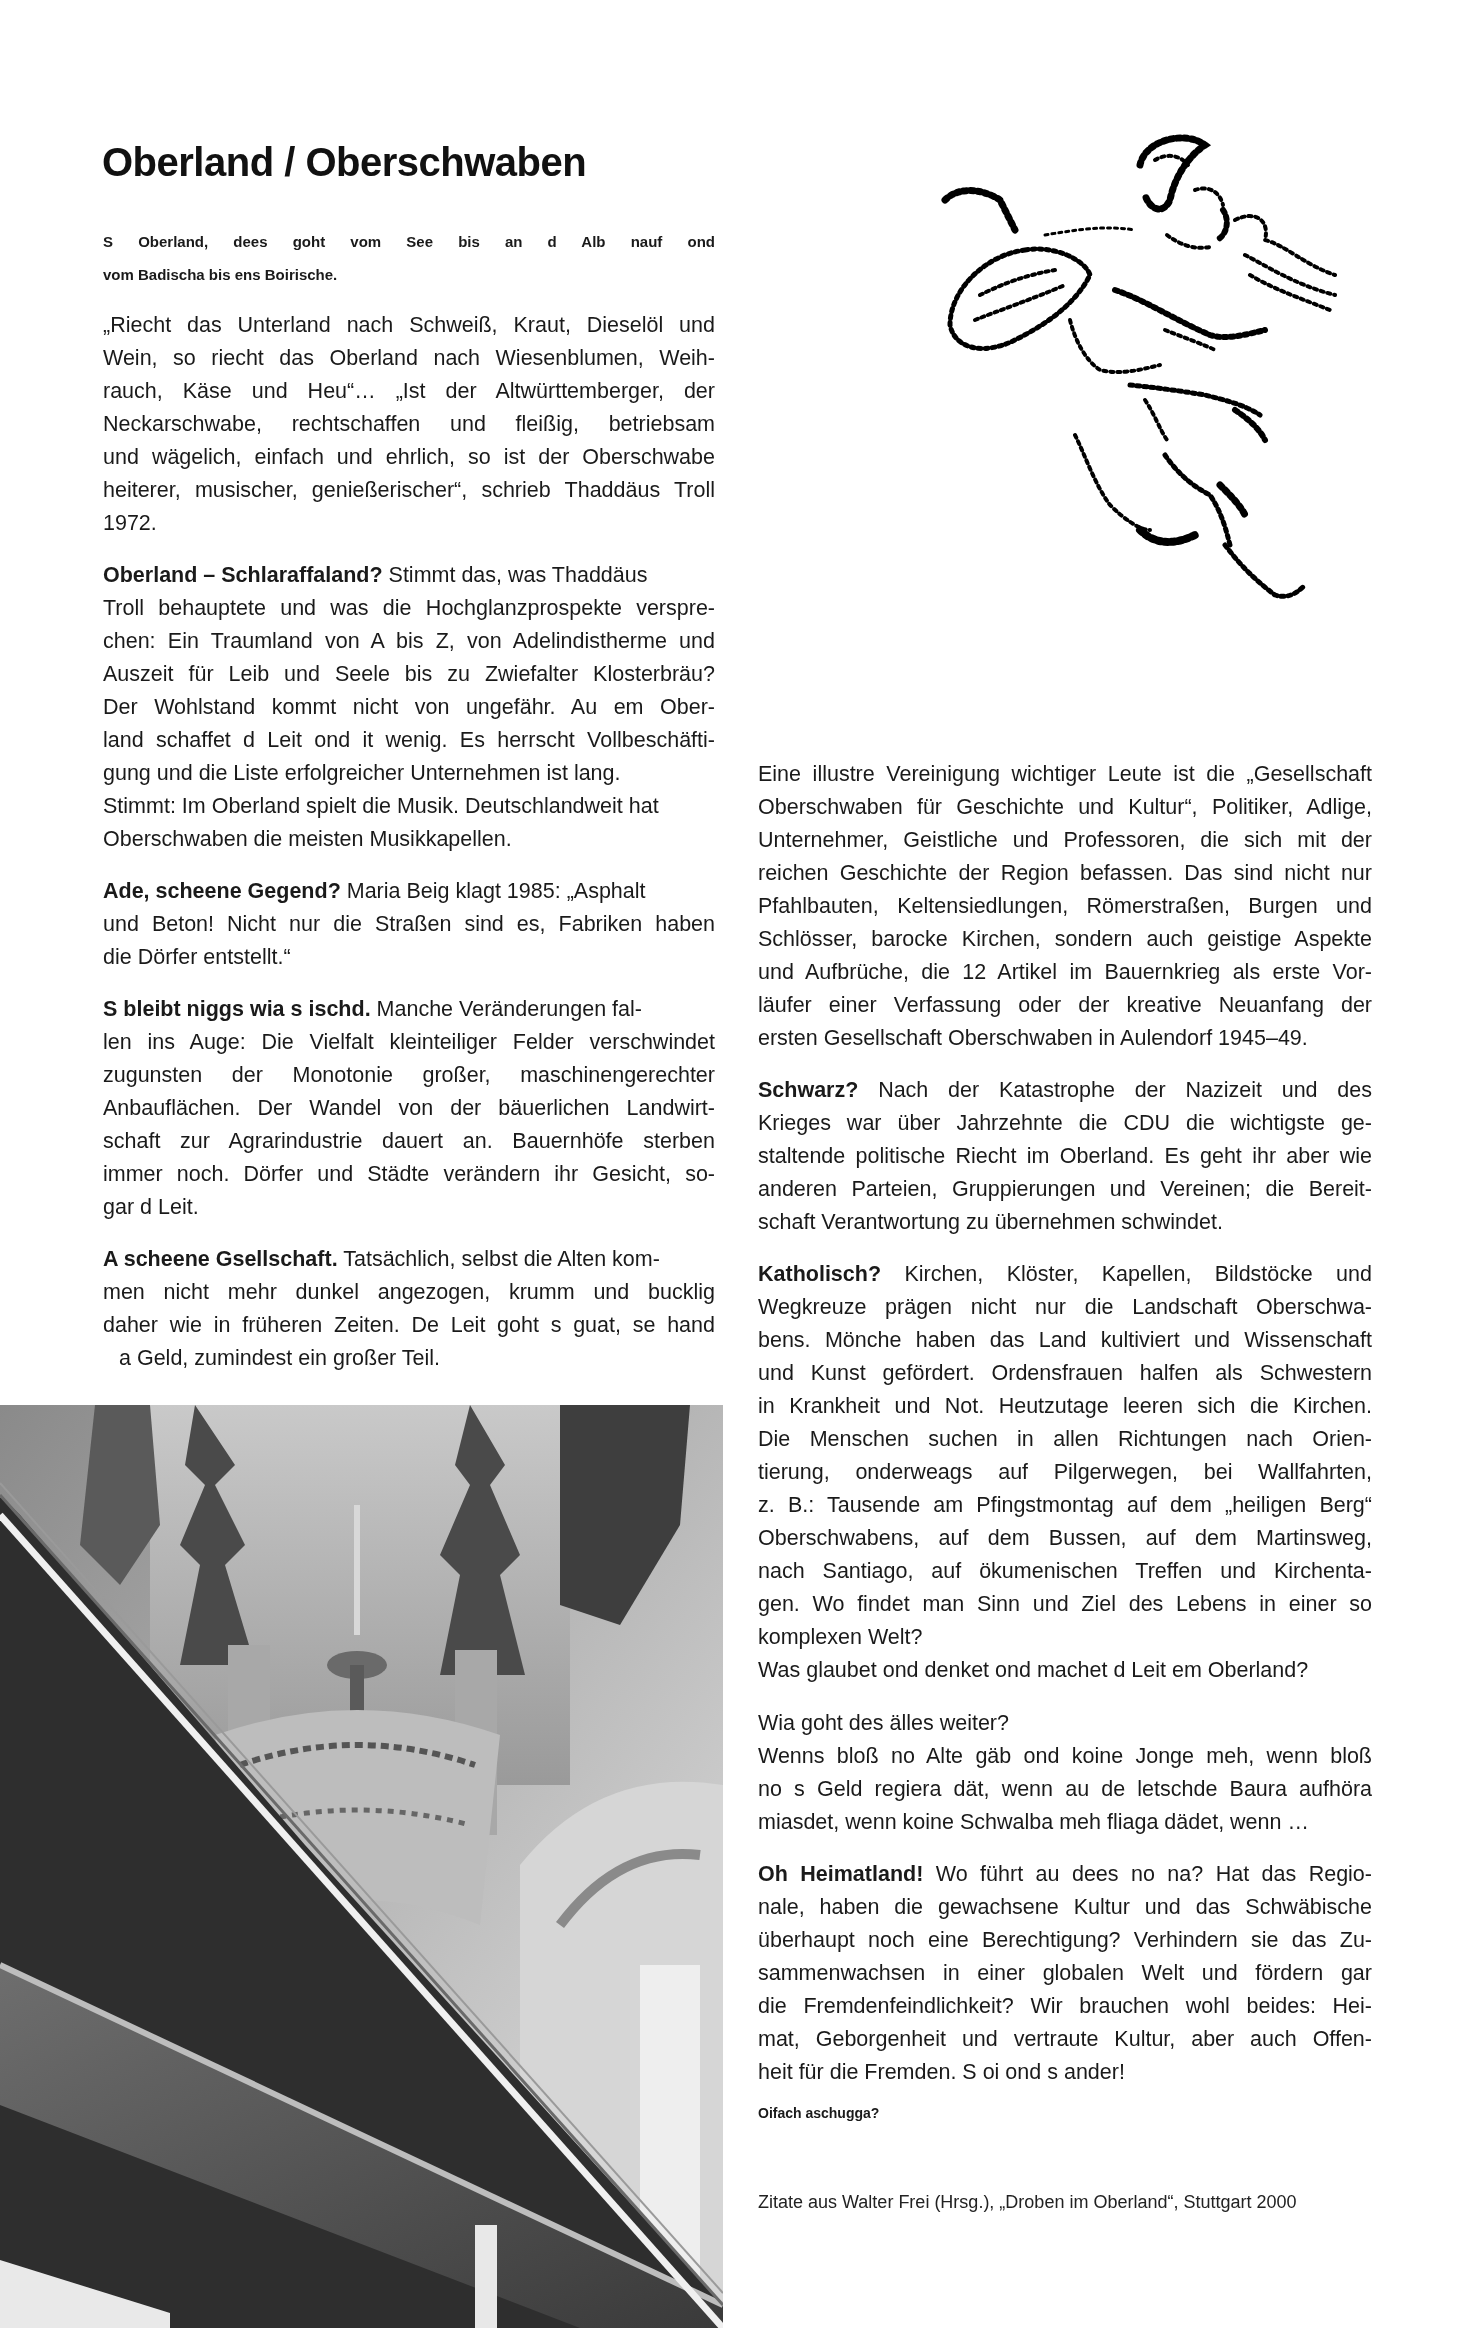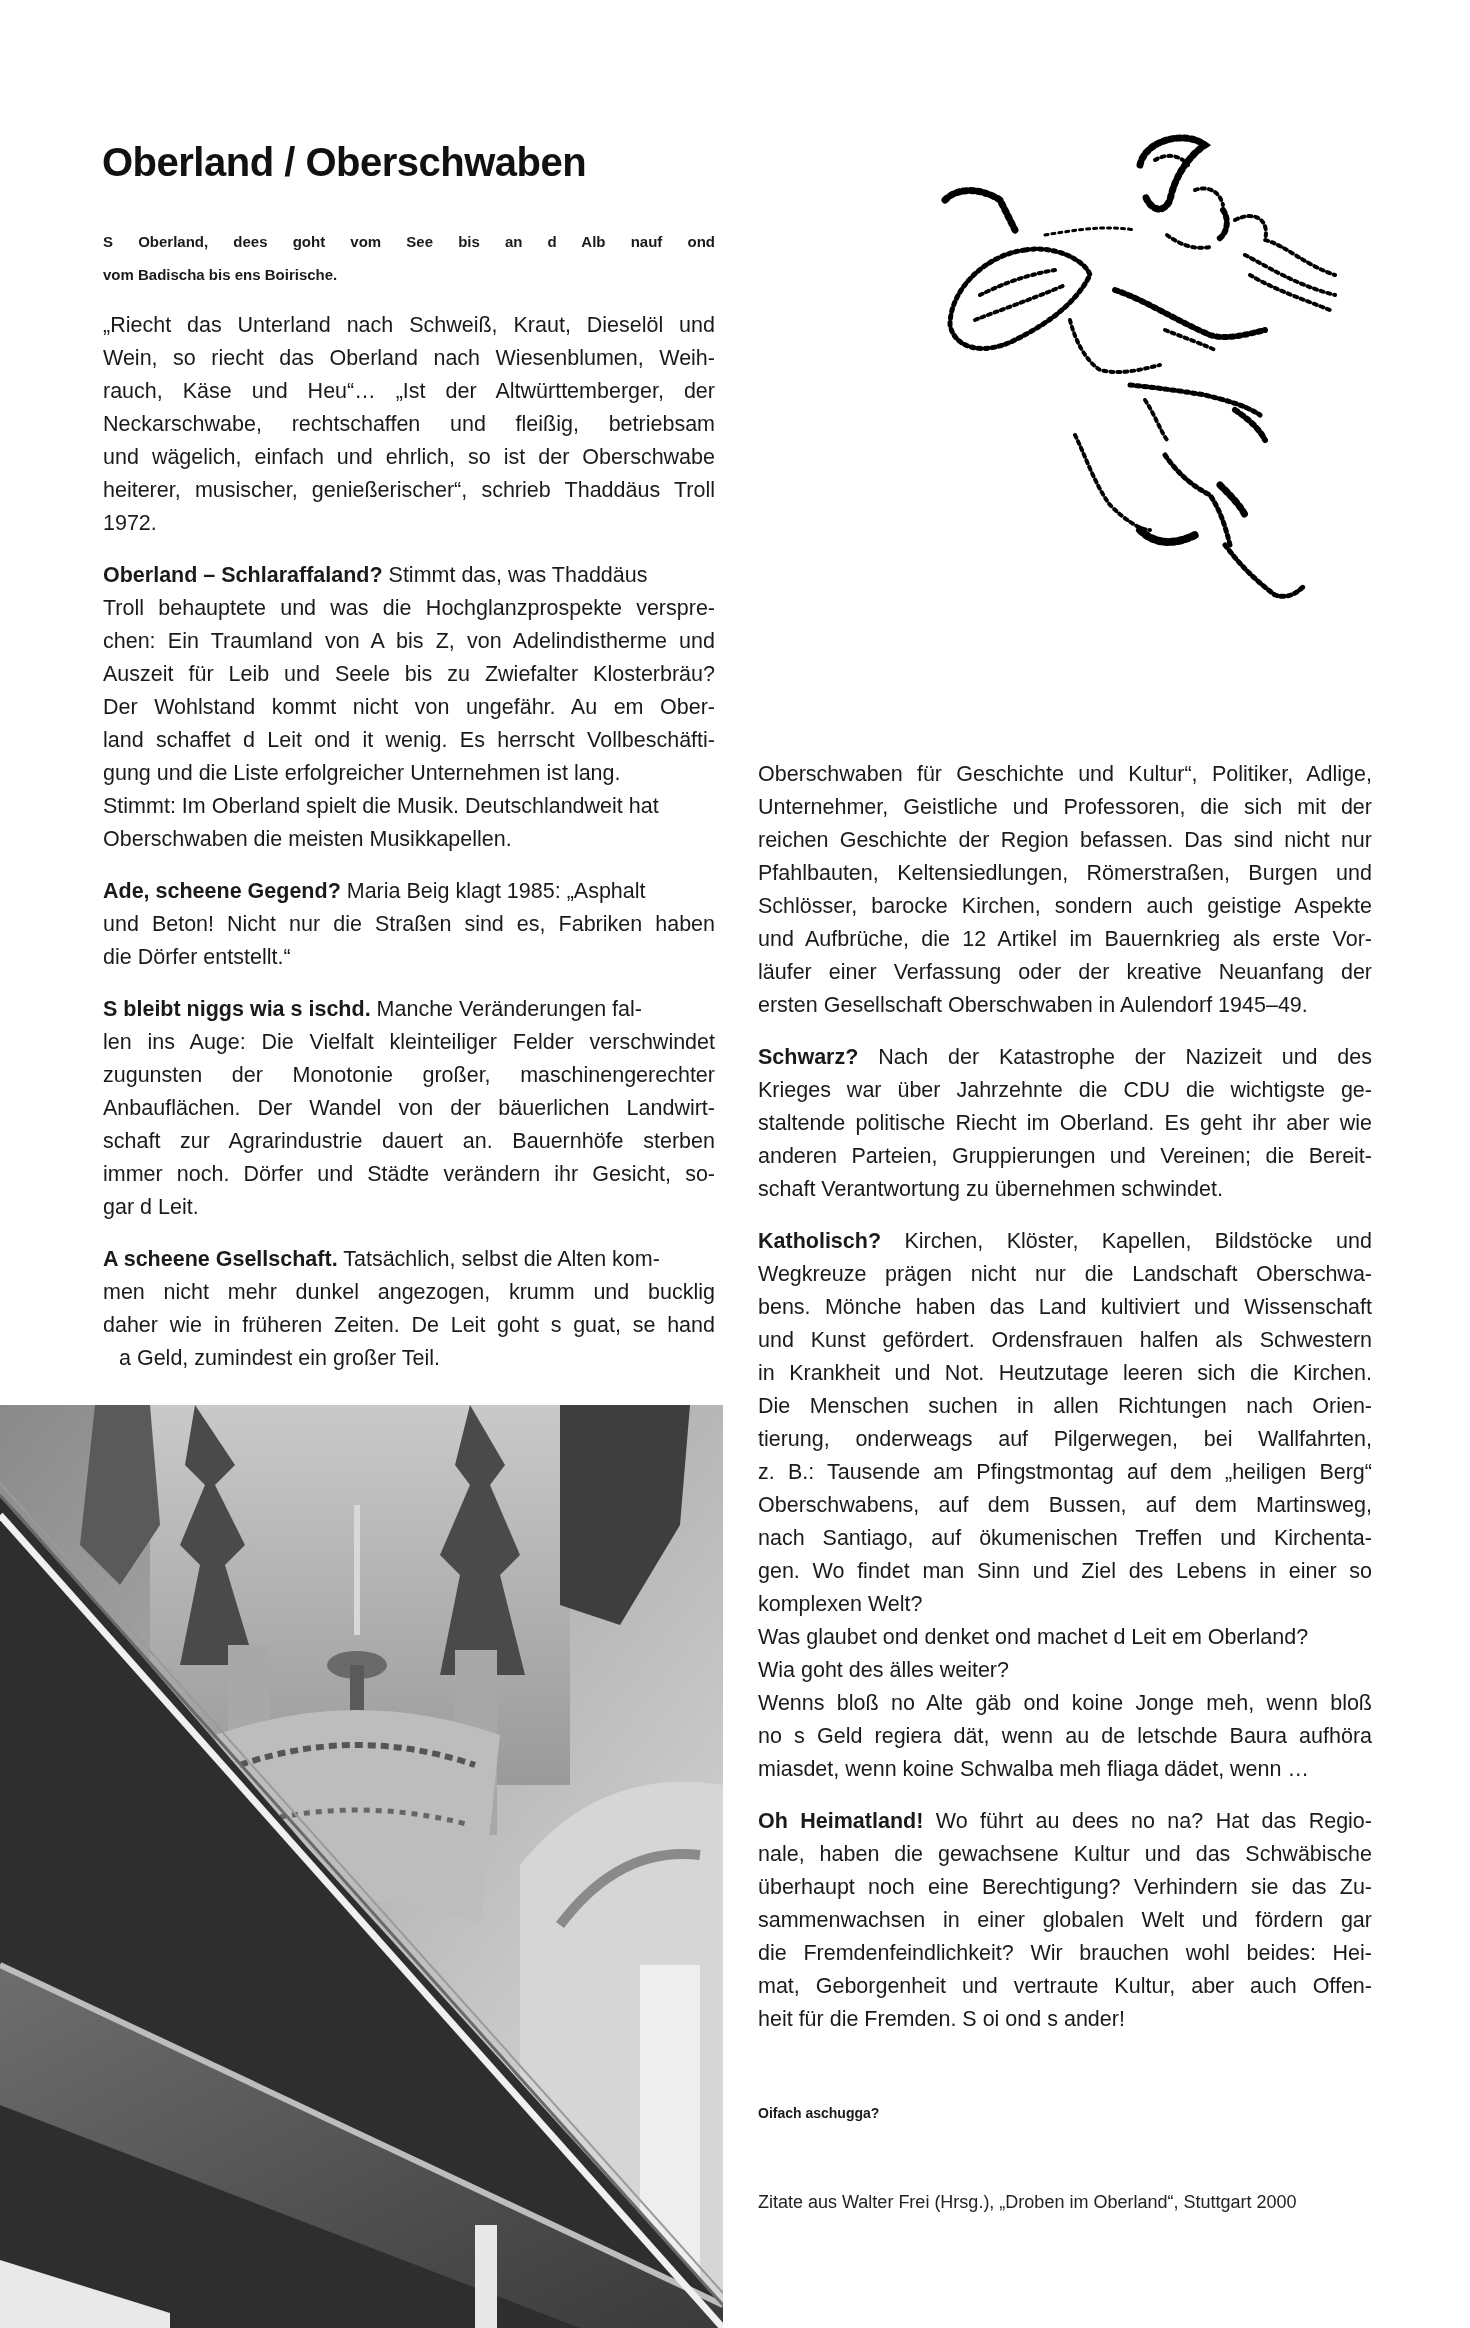--- a/index.html
+++ b/index.html
@@ -113,20 +113,21 @@
       <path d="M235 405 C250 420, 270 420, 290 410" stroke-width="8"></path>
       <path d="M260 330 C270 345, 285 360, 305 370 C315 385, 320 400, 325 420" stroke-width="5"></path>
       <path d="M315 360 C325 370, 335 380, 340 390" stroke-width="7"></path>
       <path d="M320 420 C335 440, 350 455, 370 470 C385 475, 395 465, 400 460" stroke-width="5"></path>
     </g>
   </svg>
 </div>
 
 <div class="col col-right">
   <div class="para">
+    <span class="line" style="display: block;">Eine illustre Vereinigung wichtiger Leute ist die „Gesellschaft</span>
     <span class="line" style="display: block;">Oberschwaben für Geschichte und Kultur“, Politiker, Adlige,</span>
     <span class="line" style="display: block;">Unternehmer, Geistliche und Professoren, die sich mit der</span>
     <span class="line" style="display: block;">reichen Geschichte der Region befassen. Das sind nicht nur</span>
     <span class="line" style="display: block;">Pfahlbauten, Keltensiedlungen, Römerstraßen, Burgen und</span>
     <span class="line" style="display: block;">Schlösser, barocke Kirchen, sondern auch geistige Aspekte</span>
     <span class="line" style="display: block;">und Aufbrüche, die 12 Artikel im Bauernkrieg als erste Vor-</span>
     <span class="line" style="display: block;">läufer einer Verfassung oder der kreative Neuanfang der</span>
     <span class="line last" style="display: block;">ersten Gesellschaft Oberschwaben in Aulendorf 1945–49.</span>
   </div>
 
@@ -145,21 +146,21 @@
     <span class="line" style="display: block;">und Kunst gefördert. Ordensfrauen halfen als Schwestern</span>
     <span class="line" style="display: block;">in Krankheit und Not. Heutzutage leeren sich die Kirchen.</span>
     <span class="line" style="display: block;">Die Menschen suchen in allen Richtungen nach Orien-</span>
     <span class="line" style="display: block;">tierung, onderweags auf Pilgerwegen, bei Wallfahrten,</span>
     <span class="line" style="display: block;">z. B.: Tausende am Pfingstmontag auf dem „heiligen Berg“</span>
     <span class="line" style="display: block;">Oberschwabens, auf dem Bussen, auf dem Martinsweg,</span>
     <span class="line" style="display: block;">nach Santiago, auf ökumenischen Treffen und Kirchenta-</span>
     <span class="line" style="display: block;">gen. Wo findet man Sinn und Ziel des Lebens in einer so</span>
     <span class="line last" style="display: block;">komplexen Welt?</span>
     <span class="line last" style="display: block;">Was glaubet ond denket ond machet d Leit em Oberland?</span>
-    <span class="line last" style="display: block;">Wia goht des älles weiter?</span>
+    <span class="line last" style="display: block; margin-top: 20px;">Wia goht des älles weiter?</span>
     <span class="line" style="display: block;">Wenns bloß no Alte gäb ond koine Jonge meh, wenn bloß</span>
     <span class="line" style="display: block;">no s Geld regiera dät, wenn au de letschde Baura aufhöra</span>
     <span class="line last" style="display: block;">miasdet, wenn koine Schwalba meh fliaga dädet, wenn …</span>
   </div>
 
   <div class="para">
     <span class="line" style="display: block;"><b>Oh Heimatland!</b><span> Wo führt au dees no na? Hat das Regio-</span></span>
     <span class="line" style="display: block;">nale, haben die gewachsene Kultur und das Schwäbische</span>
     <span class="line" style="display: block;">überhaupt noch eine Berechtigung? Verhindern sie das Zu-</span>
     <span class="line" style="display: block;">sammenwachsen in einer globalen Welt und fördern gar</span>

